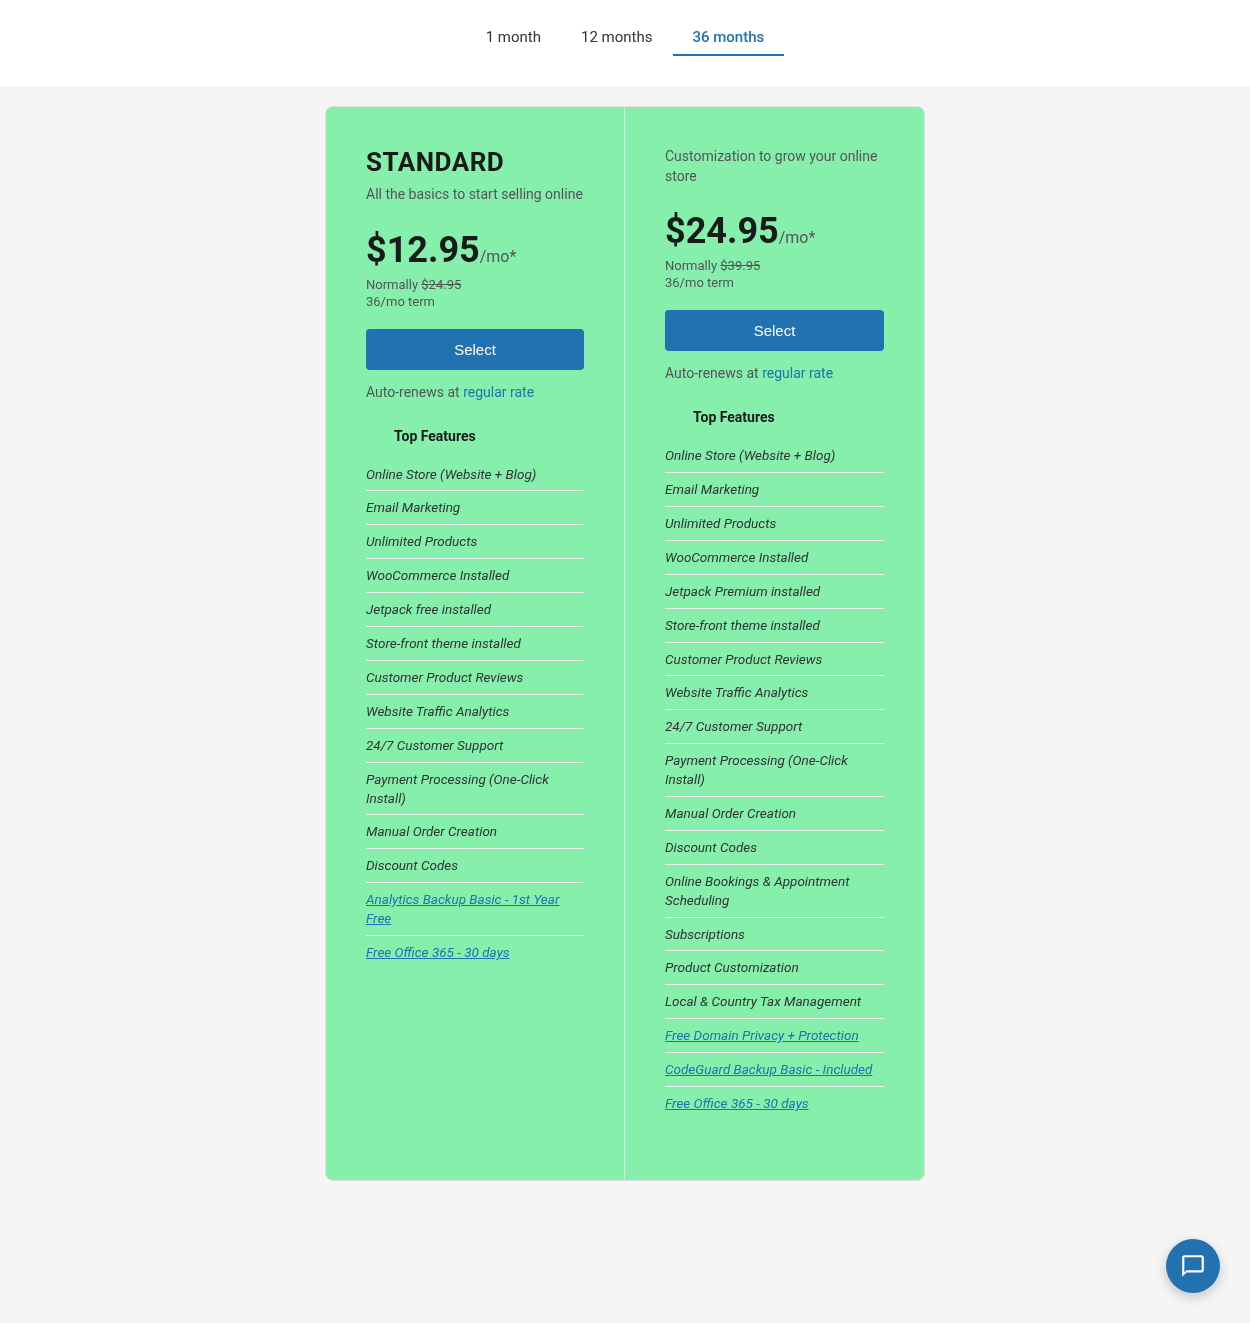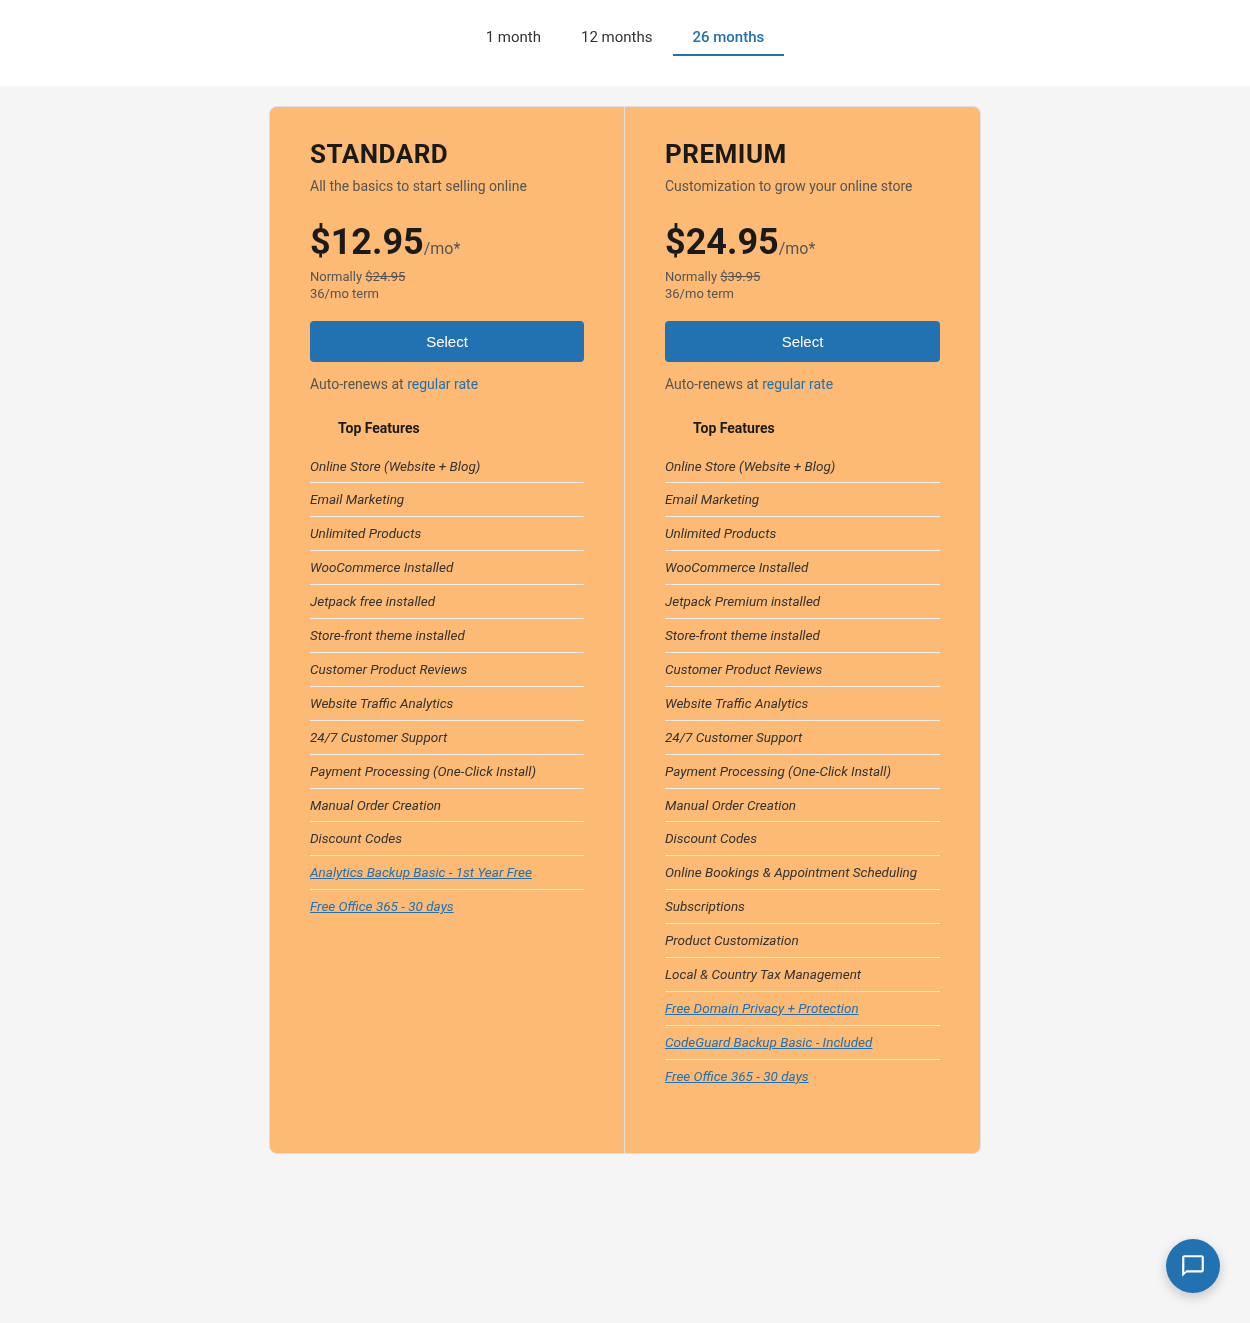--- a/index.html
+++ b/index.html
@@ -45,24 +45,24 @@
     .plans-container {
       display: flex;
       justify-content: center;
       gap: 0;
       padding: 0 180px;
       background: #f5f5f5;
       padding-top: 20px;
     }
 
     .plan-card {
-      background: #fdba74;
+      background: #86efac;
       border: 1px solid #e0e0e0;
-      width: 356px;
-      padding: 32px 40px 60px 40px;
+      width: 300px;
+      padding: 40px 40px 60px 40px;
     }
 
     .plan-card.standard {
       border-radius: 8px 0 0 8px;
     }
 
     .plan-card.premium {
       border-radius: 0 8px 8px 0;
       border-left: none;
     }
@@ -196,21 +196,21 @@
     }
   </style>
 </head>
 <body>
 
 <div class="page-wrapper">
 
   <div class="billing-tabs">
     <span class="billing-tab">1 month</span>
     <span class="billing-tab">12 months</span>
-    <span class="billing-tab active">26 months</span>
+    <span class="billing-tab active">36 months</span>
   </div>
 
   <div class="plans-container">
 
     <div class="plan-card standard">
       <div class="plan-name">STANDARD</div>
       <div class="plan-desc">All the basics to start selling online</div>
 
       <div>
         <span class="price-main">$12.95</span><span class="price-per">/mo*</span>
@@ -240,21 +240,20 @@
         <li class="feature-item">24/7 Customer Support</li>
         <li class="feature-item">Payment Processing (One-Click Install)</li>
         <li class="feature-item">Manual Order Creation</li>
         <li class="feature-item">Discount Codes</li>
         <li class="feature-item link-item"><a href="#">Analytics Backup Basic - 1st Year Free</a></li>
         <li class="feature-item link-item"><a href="#">Free Office 365 - 30 days</a></li>
       </ul>
     </div>
 
     <div class="plan-card premium">
-      <div class="plan-name">PREMIUM</div>
       <div class="plan-desc">Customization to grow your online store</div>
 
       <div>
         <span class="price-main">$24.95</span><span class="price-per">/mo*</span>
       </div>
       <div class="price-normal">
         <span>Normally</span> <s>$39.95</s>
       </div>
       <div class="price-term">36/mo term</div>
 

